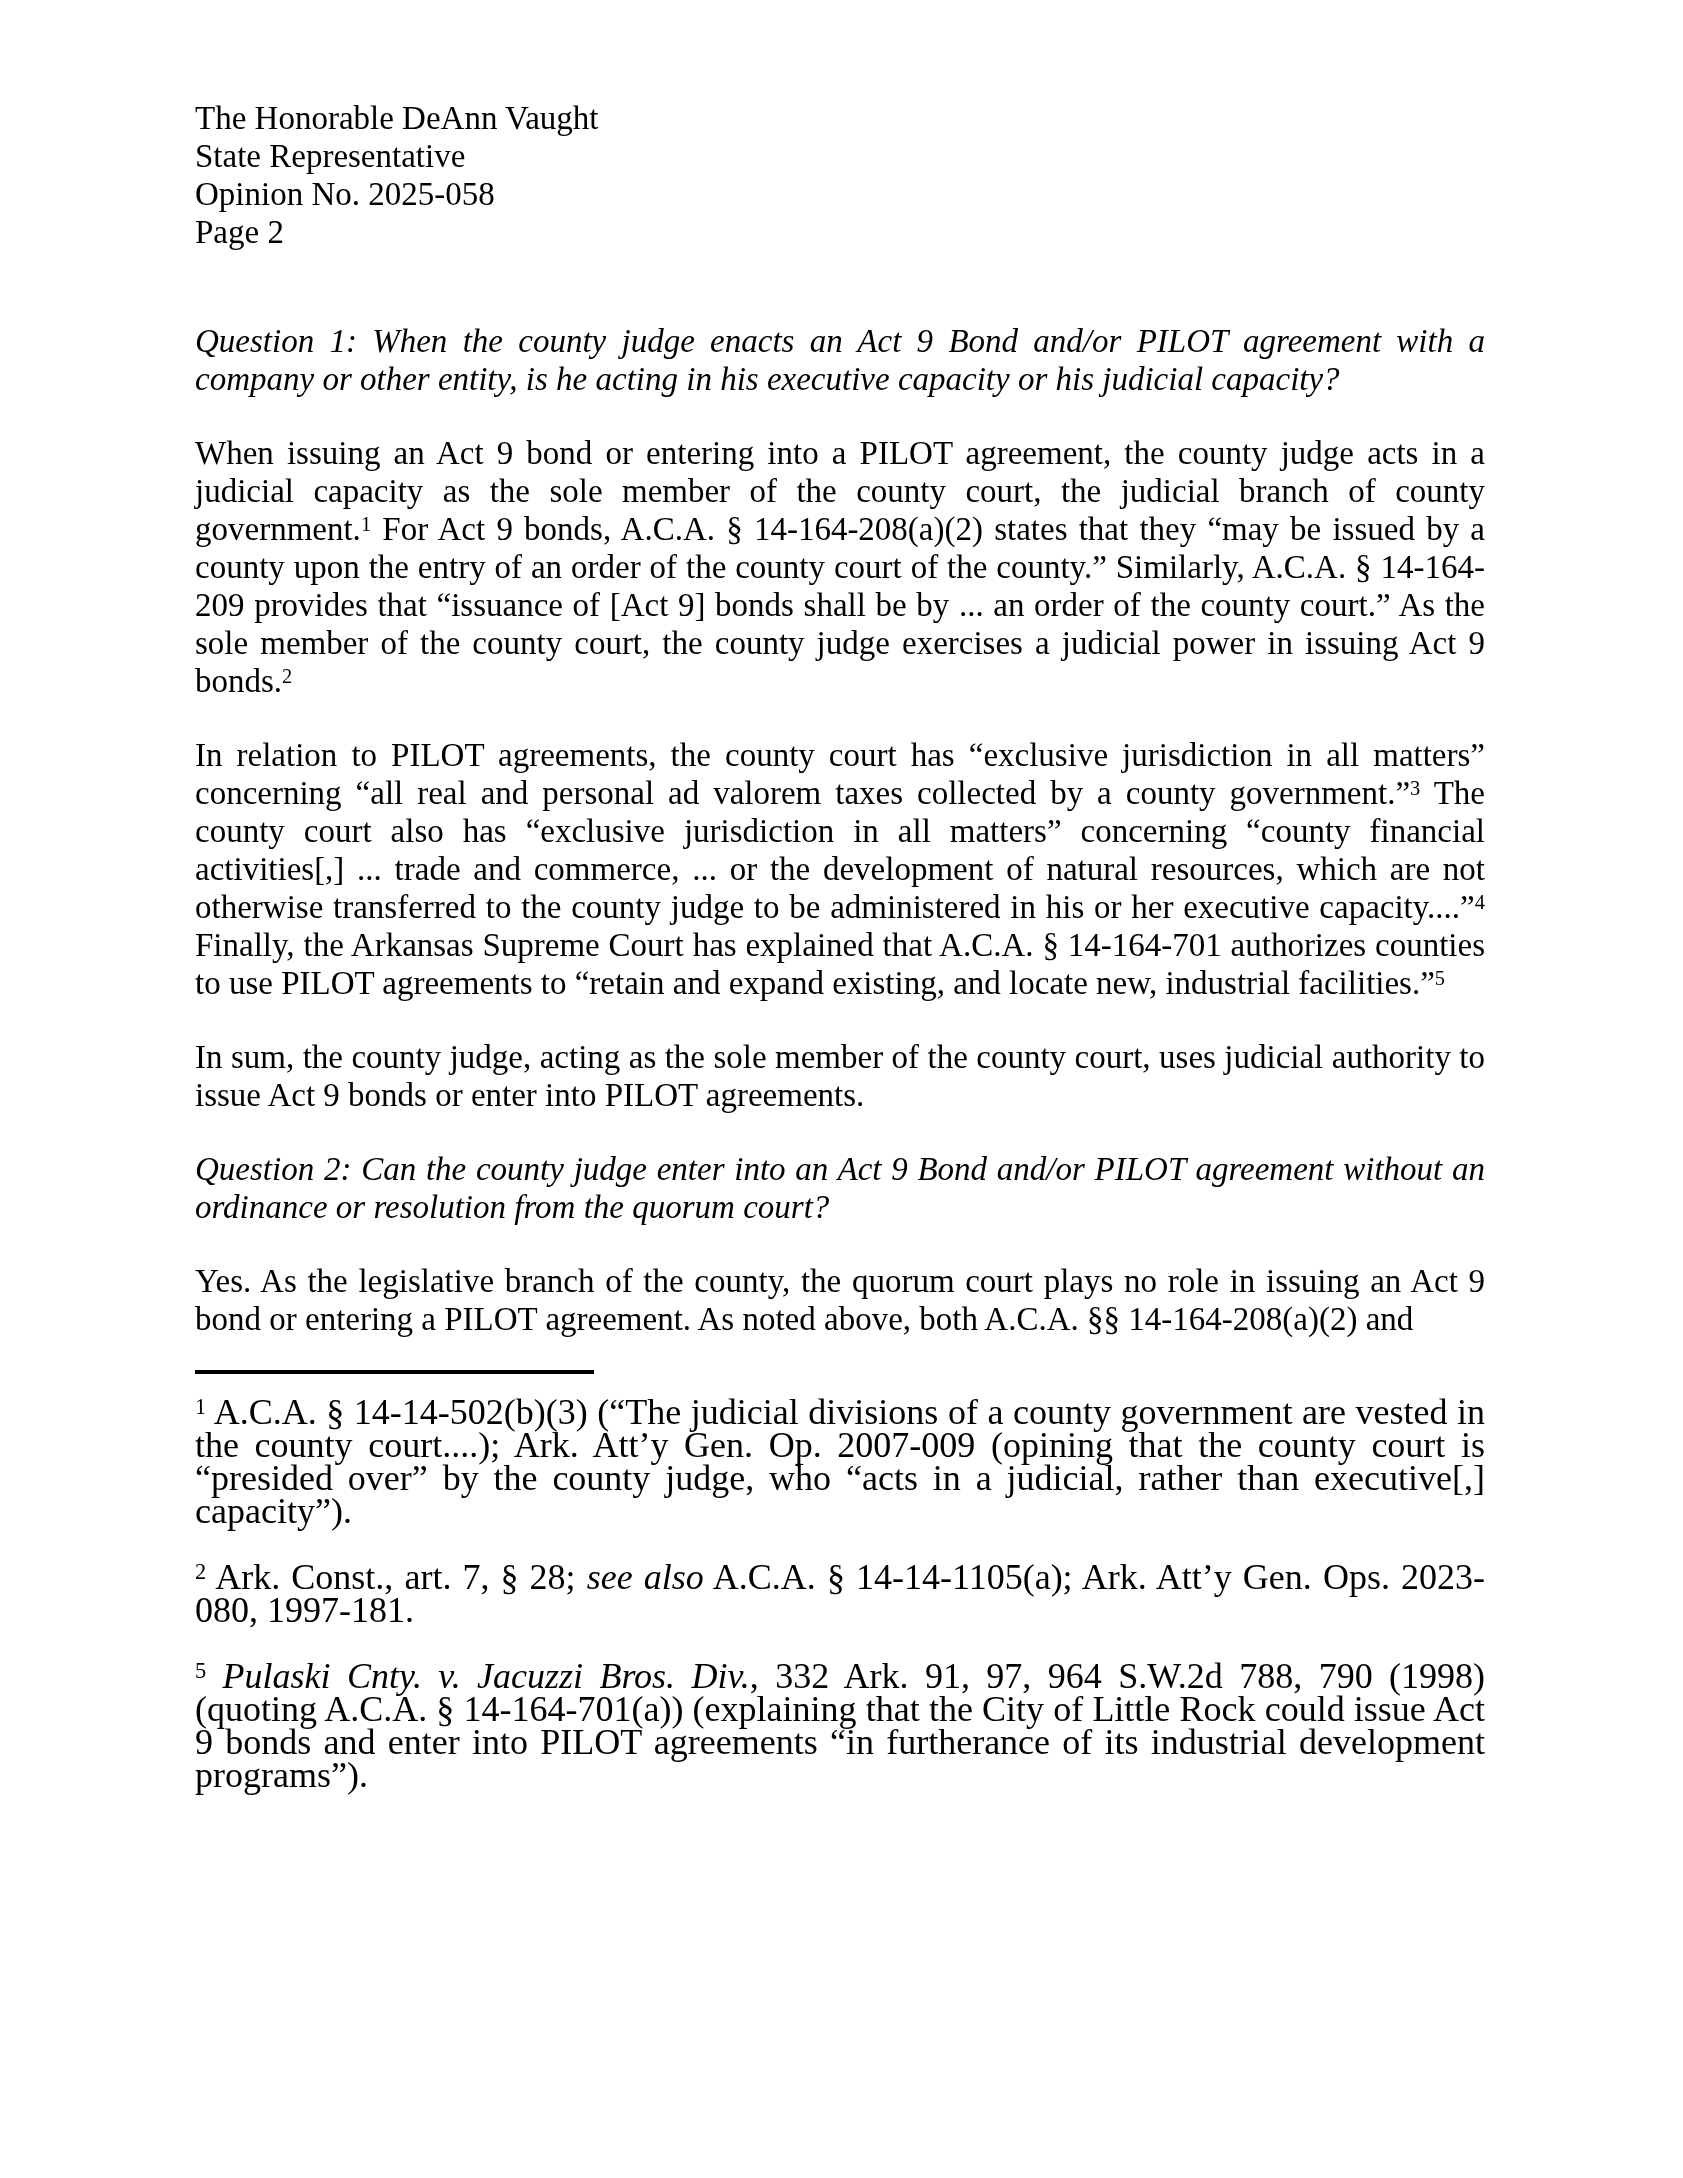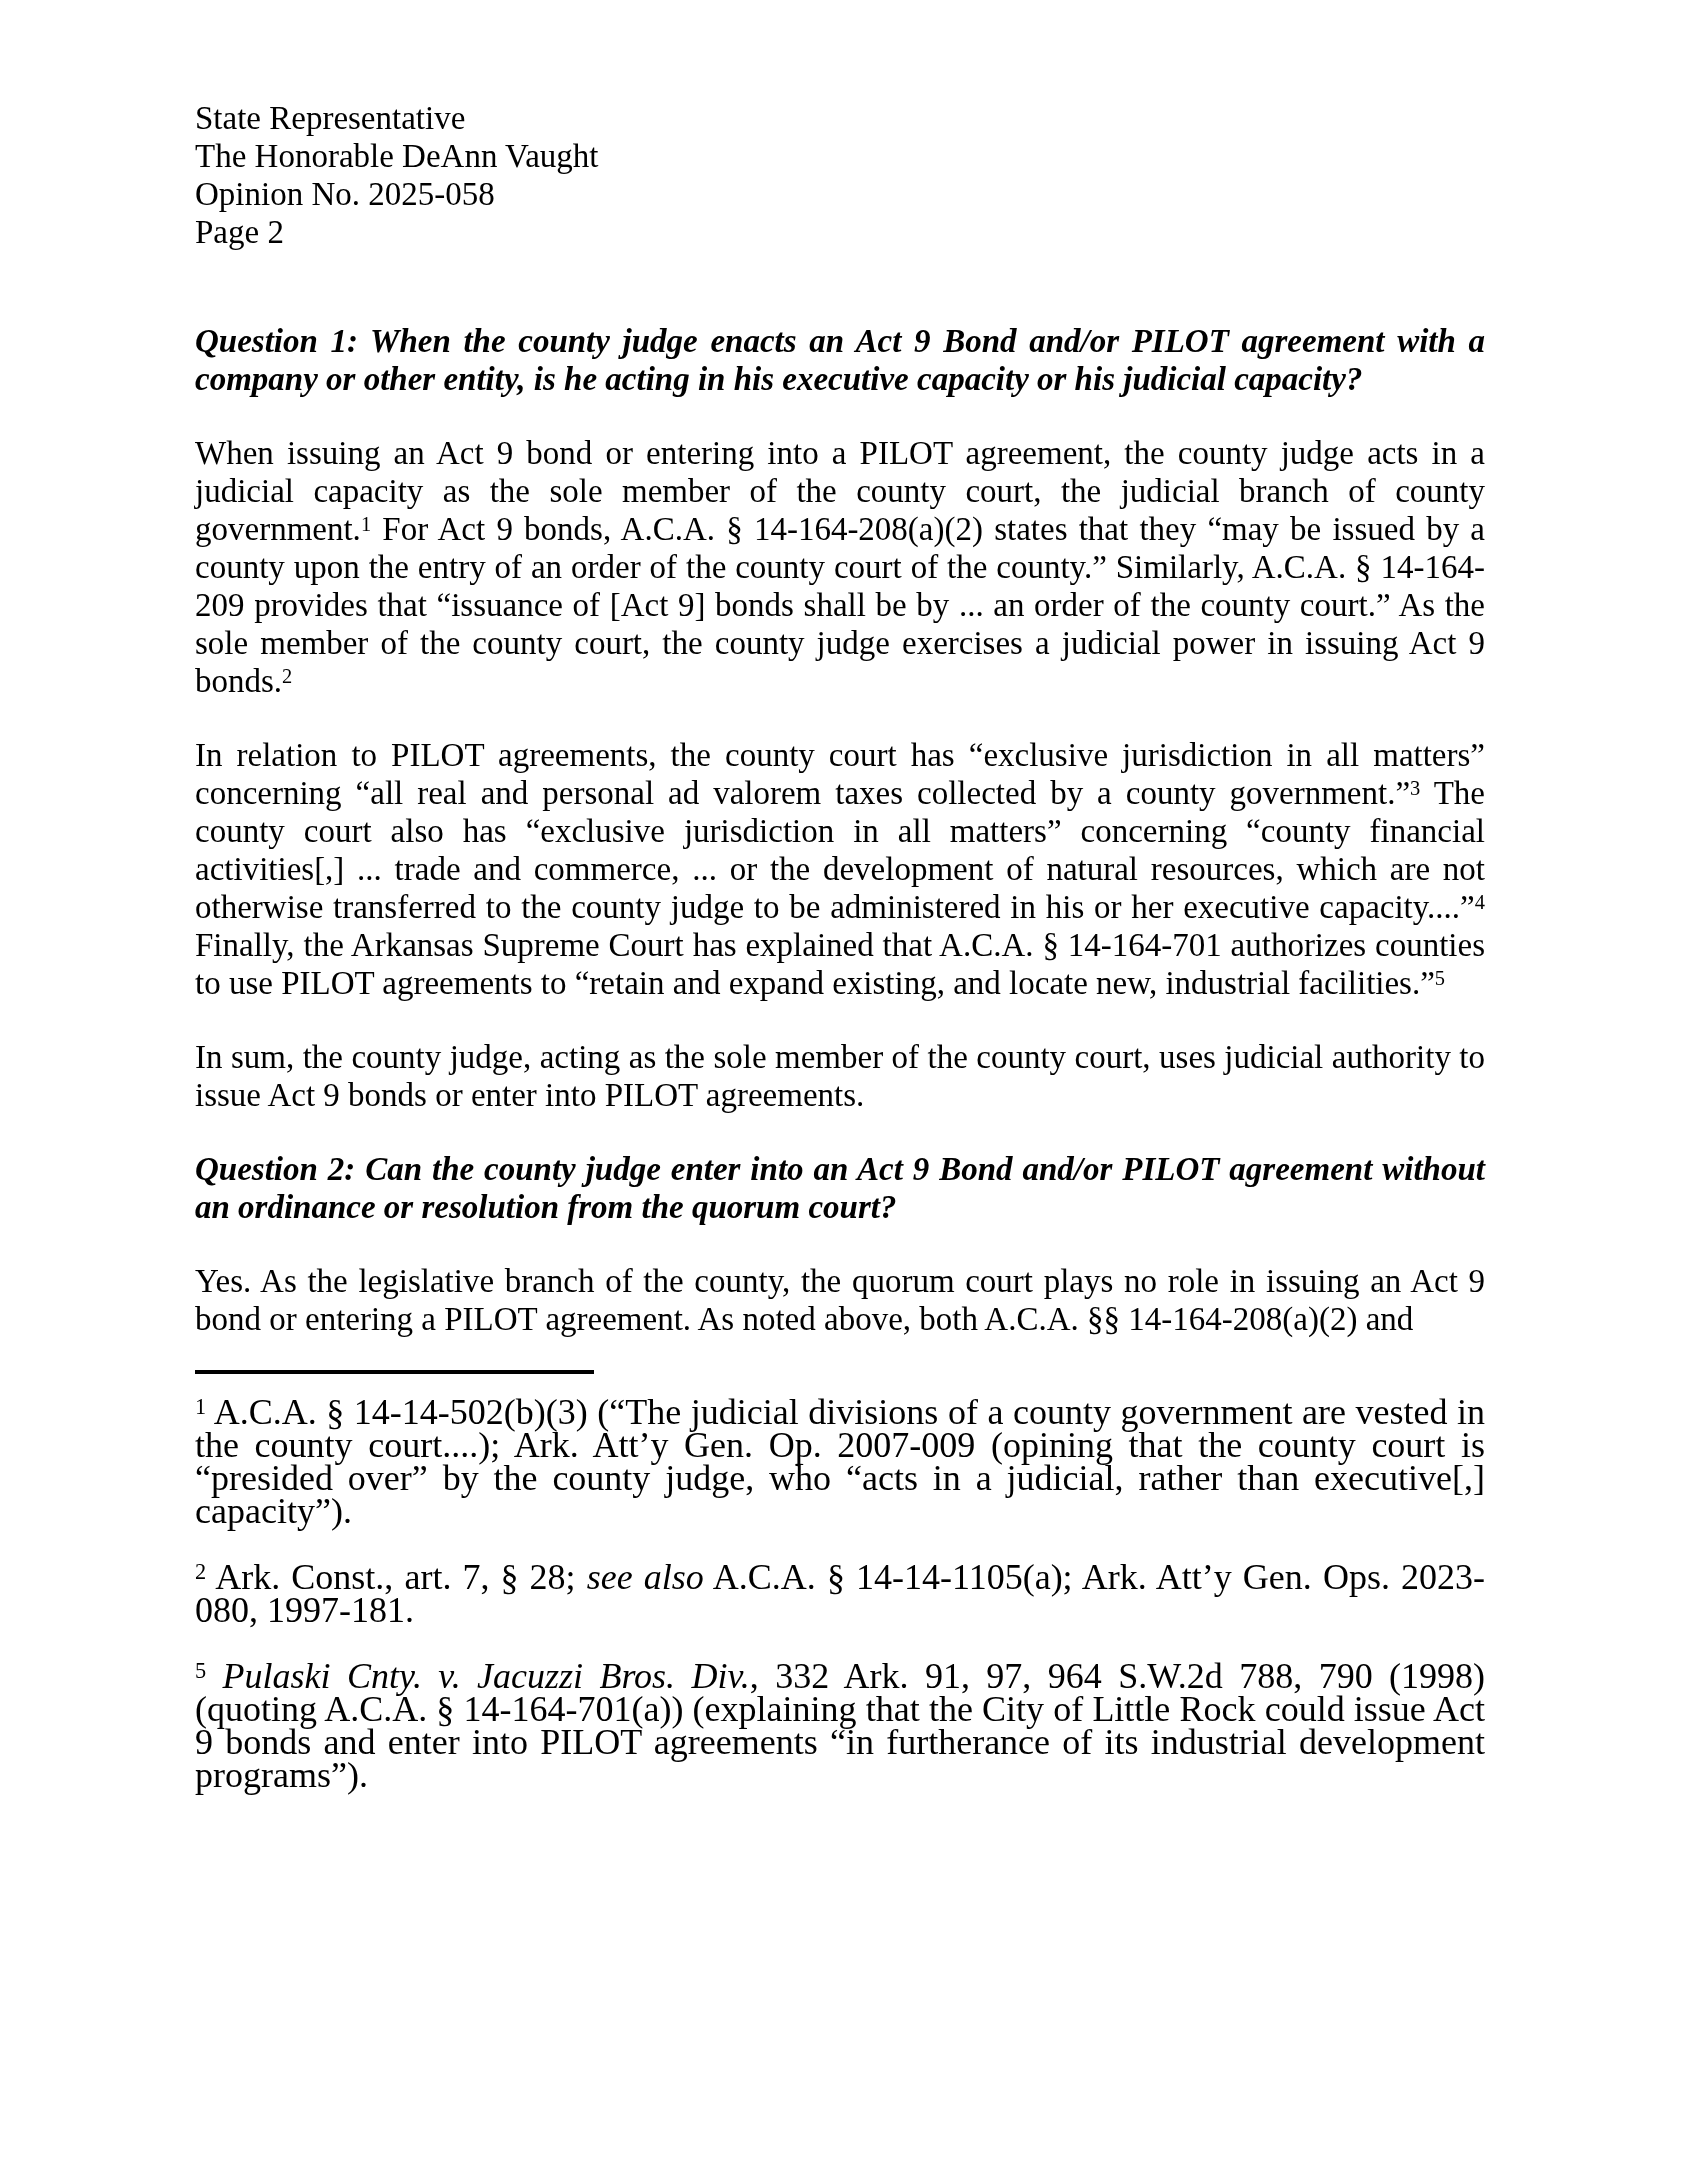--- a/index.html
+++ b/index.html
@@ -36,21 +36,21 @@
   }
 
   p.para {
     font-size: 33px;
     line-height: 38px;
     text-align: justify;
     margin-bottom: 36px;
   }
 
   p.question {
-    font-weight: bold;
+    font-weight: normal;
     font-style: italic;
   }
 
   p.para.last { margin-bottom: 32px; }
 
   sup {
     font-size: 0.62em;
     line-height: 0;
     vertical-align: baseline;
     position: relative;
@@ -74,22 +74,22 @@
     margin-bottom: 33px;
   }
 </style>
 </head>
 <body>
 
 <div class="page">
   <div class="content">
 
     <div class="header-block">
+      <div>The Honorable DeAnn Vaught</div>
       <div>State Representative</div>
-      <div>The Honorable DeAnn Vaught</div>
       <div>Opinion No. 2025-058</div>
       <div>Page 2</div>
     </div>
 
 
 
     <p class="para question">Question 1: When the county judge enacts an Act 9 Bond and/or PILOT agreement with a company or other entity, is he acting in his executive capacity or his judicial capacity?</p>
 
     <p class="para"><span>When issuing an Act 9 bond or entering into a PILOT agreement, the county judge acts in a judicial capacity as the sole member of the county court, the judicial branch of county government.</span><sup>1</sup><span> For Act 9 bonds, A.C.A. § 14-164-208(a)(2) states that they “may be issued by a county upon the entry of an order of the county court of the county.” Similarly, A.C.A. § 14-164-209 provides that “issuance of [Act 9] bonds shall be by ... an order of the county court.” As the sole member of the county court, the county judge exercises a judicial power in issuing Act 9 bonds.</span><sup>2</sup></p>
 

